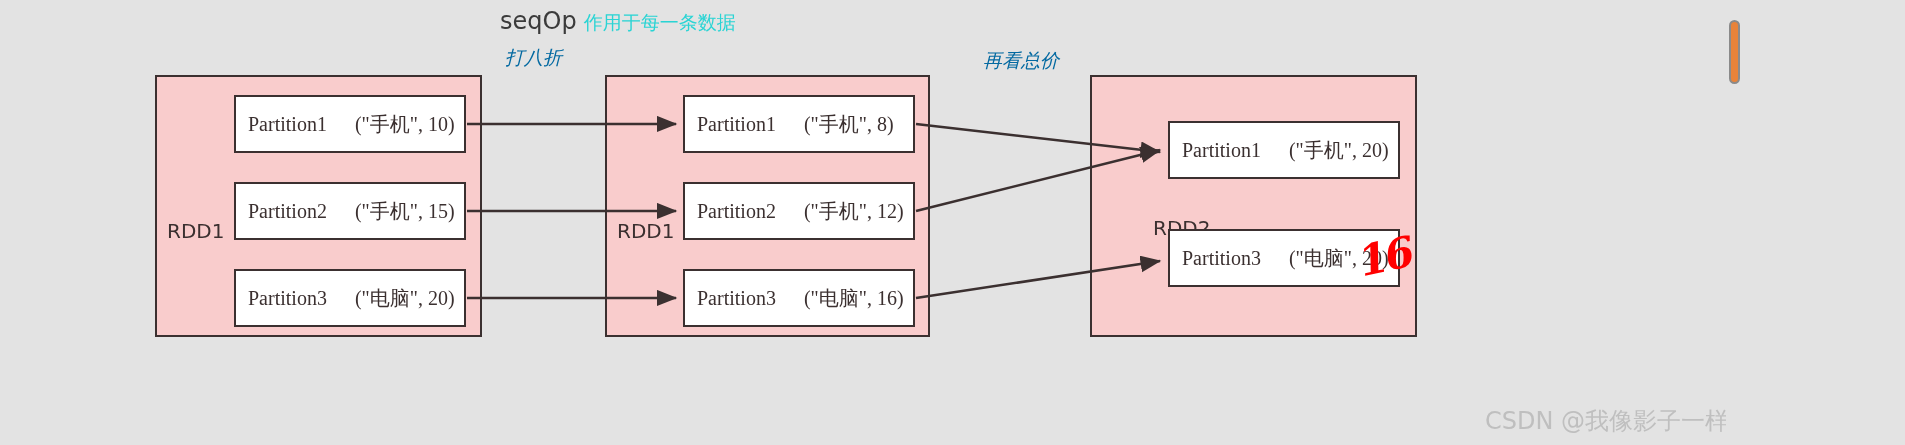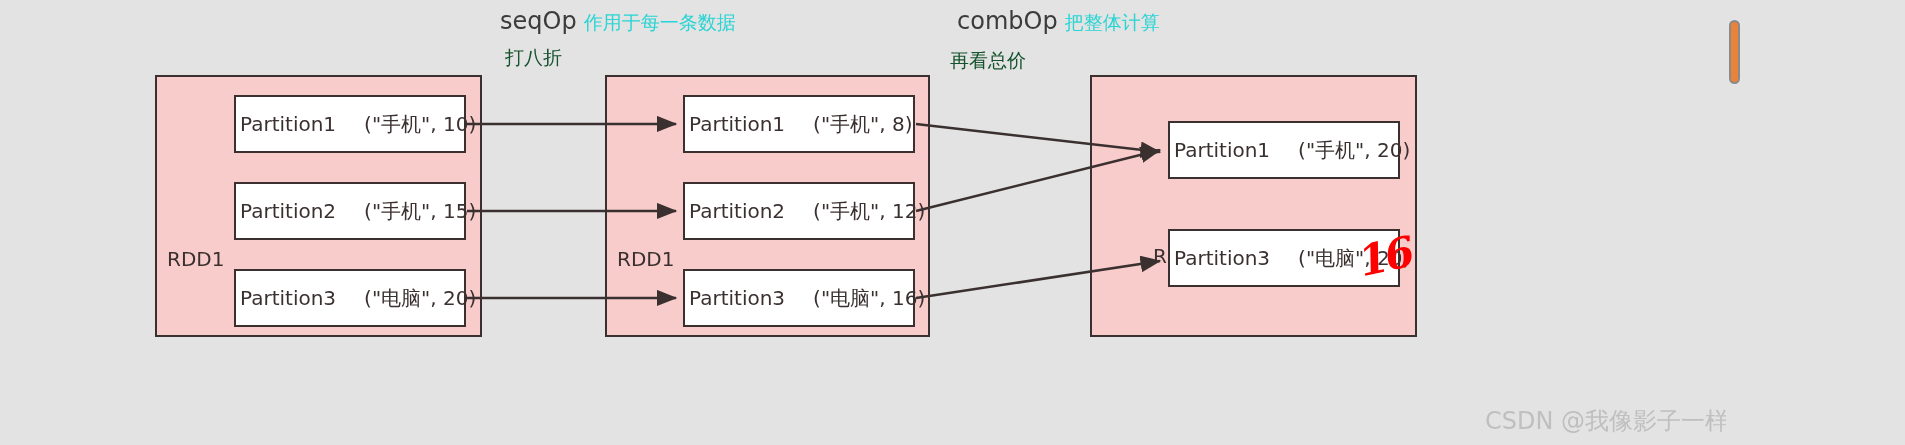--- a/index.html
+++ b/index.html
@@ -9,46 +9,46 @@
     font-family:"DejaVu Sans","Liberation Sans",sans-serif;
     overflow:hidden;
     position:relative;
   }
   #canvas{position:absolute;left:0;top:0;width:1743px;height:445px;}
 
   
   .op-label{position:absolute;white-space:nowrap;line-height:1.1;}
   .op-name{font-size:24px;color:#3b3b3b;}
   .op-note{font-size:19px;color:#2ad4d4;margin-left:7px;}
-  .op-sub{position:absolute;font-size:19px;color:#14532d;white-space:nowrap;}
+  .op-sub{position:absolute;font-size:19px;color:#0369a1;white-space:nowrap;font-style:italic;}
 
   
   .rdd{
     position:absolute;
     background:#f9cccc;
     border:2.5px solid #3b3030;
     box-sizing:border-box;
   }
   .rdd-label{
     position:absolute;
     font-size:20px;color:#3b3030;
     white-space:nowrap;
-    margin-top:28px;
   }
 
   
   .part{
     position:absolute;
     background:#ffffff;
     border:2.5px solid #3b3030;
     box-sizing:border-box;
     display:flex;align-items:center;
-    padding-left:4px;
+    padding-left:12px;
     font-size:20px;color:#3b3030;
     white-space:nowrap;
+    font-family:Liberation Serif, serif;
   }
   .part .pname{display:inline-block;}
   .part .pval{display:inline-block;margin-left:28px;}
 
   
   #arrows{position:absolute;left:0;top:0;width:1905px;height:445px;pointer-events:none;}
 
   
   .handwrite{
     position:absolute;
@@ -85,24 +85,21 @@
 </head>
 <body>
 
 <div id="canvas">
 
   <div class="op-label" style="left:500px;top:8px;">
     <span class="op-name">seqOp</span><span class="op-note">作用于每一条数据</span>
   </div>
   <div class="op-sub" style="left:505px;top:45px;">打八折</div>
 
-  <div class="op-label" style="left:957px;top:8px;">
-    <span class="op-name">combOp</span><span class="op-note">把整体计算</span>
-  </div>
-  <div class="op-sub" style="left:950px;top:48px;">再看总价</div>
+  <div class="op-sub" style="left:983px;top:48px;">再看总价</div>
 
   <div class="rdd" style="left:155px;top:75px;width:327px;height:262px;"></div>
   <div class="rdd-label" style="left:167px;top:219px;">RDD1</div>
 
   <div class="part" style="left:234px;top:95px;width:232px;height:58px;">
     <span class="pname">Partition1</span>
     <span class="pval">("手机", 10)</span>
   </div>
   <div class="part" style="left:234px;top:182px;width:232px;height:58px;">
     <span class="pname">Partition2</span>

